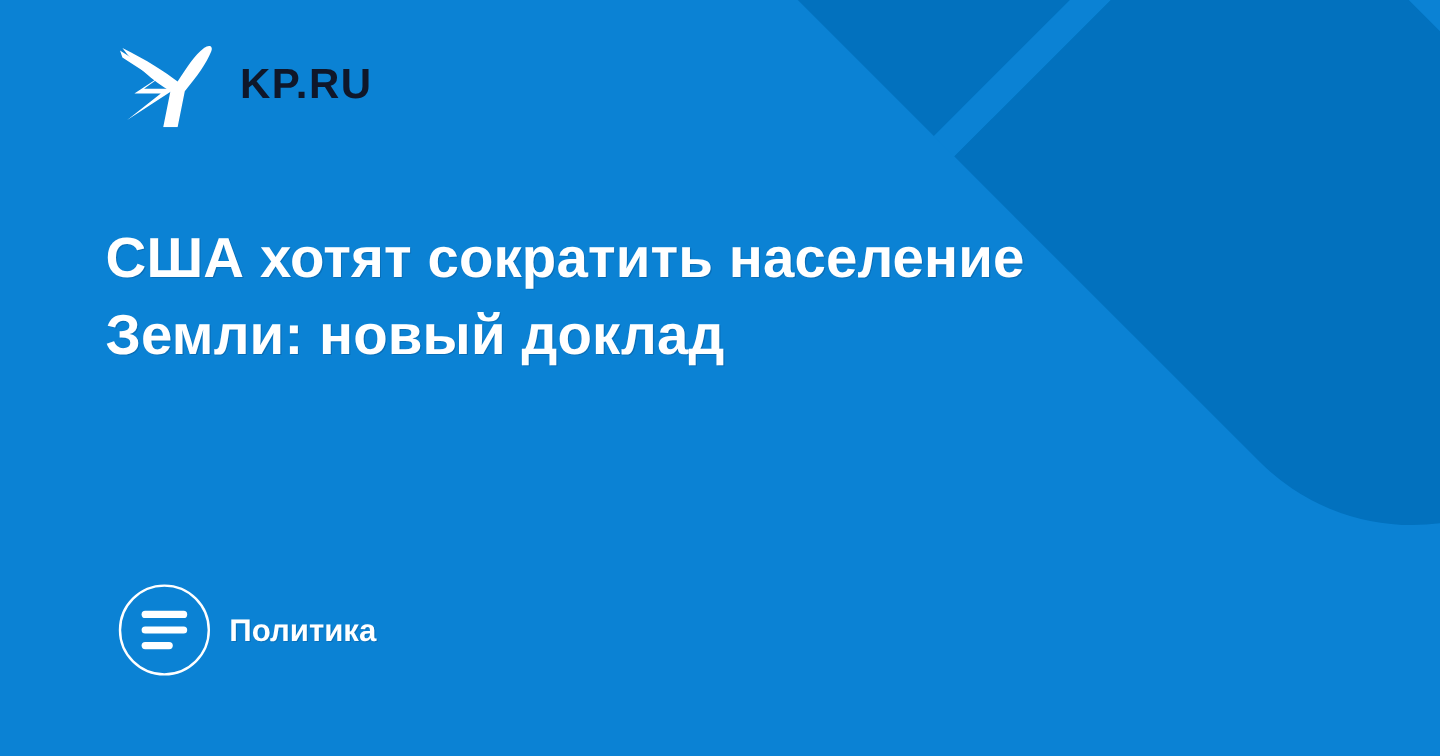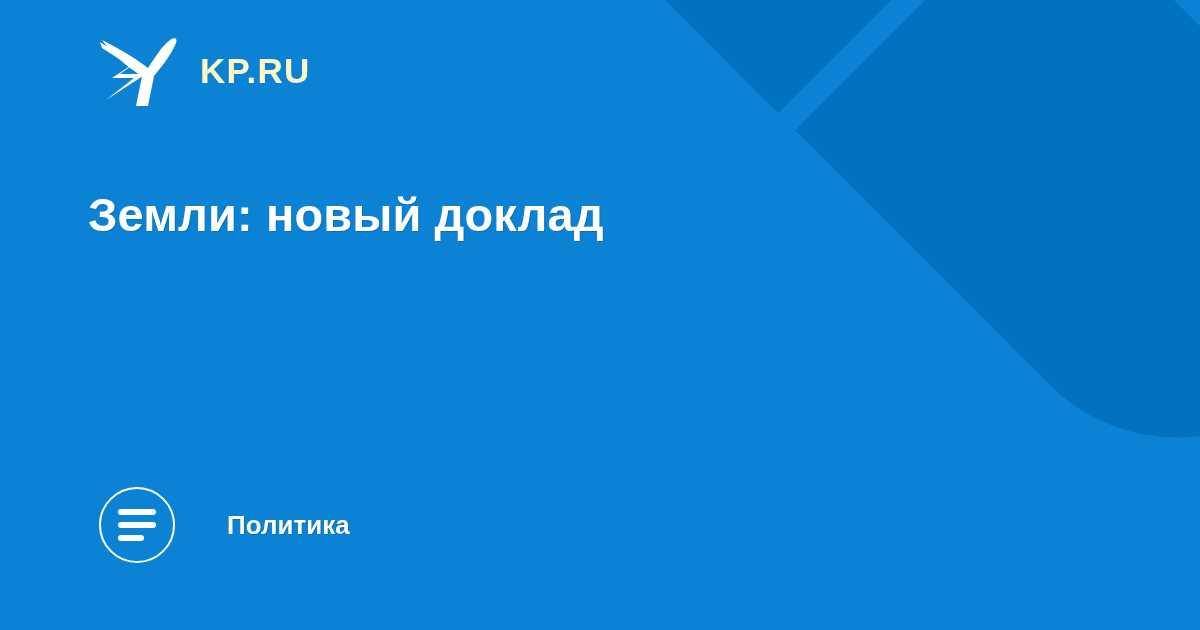--- a/index.html
+++ b/index.html
@@ -42,21 +42,21 @@
     gap: 22px;
     z-index: 2;
   }
   .logo-bird {
     width: 78px;
     height: 72px;
     display: block;
     flex: 0 0 auto;
   }
   .logo-text {
-    color: #fef9c3;
+    color: #0f172a;
     font-size: 35px;
     font-weight: 700;
     letter-spacing: 1.2px;
     line-height: 1;
     white-space: nowrap;
   }
 
   
   .headline {
     position: absolute;
@@ -76,21 +76,21 @@
     white-space: nowrap;
   }
 
   
   .category {
     position: absolute;
     left: 99px;
     top: 487px;
     display: flex;
     align-items: center;
-    gap: 52px;
+    gap: 16px;
     z-index: 2;
   }
   .cat-circle {
     width: 76px;
     height: 76px;
     border-radius: 50%;
     border: 2px solid #ffffff;
     box-sizing: border-box;
     display: flex;
     flex-direction: column;
@@ -141,20 +141,21 @@
 
   <div class="header">
     <svg class="logo-bird" viewBox="0 0 78 72" xmlns="http://www.w3.org/2000/svg">
       <path fill="#ffffff" d="M0 8 L34 30 L20 40 L46 40 L6 66 L34 44 L12 44 L30 32 L2 14 Z"></path>
       <path fill="#ffffff" d="M2 6 C22 16 38 26 48 34 C56 22 62 12 70 6 C74 3 78 4 76 9 C72 19 64 30 54 42 L48 72 L36 72 L42 42 C28 34 12 20 2 6 Z"></path>
     </svg>
     <div class="logo-text">KP.RU</div>
   </div>
 
   <h1 class="headline">
+    <span class="hl-line">США хотят сократить население</span>
     <span class="hl-line">Земли: новый доклад</span>
   </h1>
 
   <div class="category">
     <div class="cat-circle">
       <span class="bar b1"></span>
       <span class="bar b2"></span>
       <span class="bar b3"></span>
     </div>
     <div class="cat-label">Политика</div>

